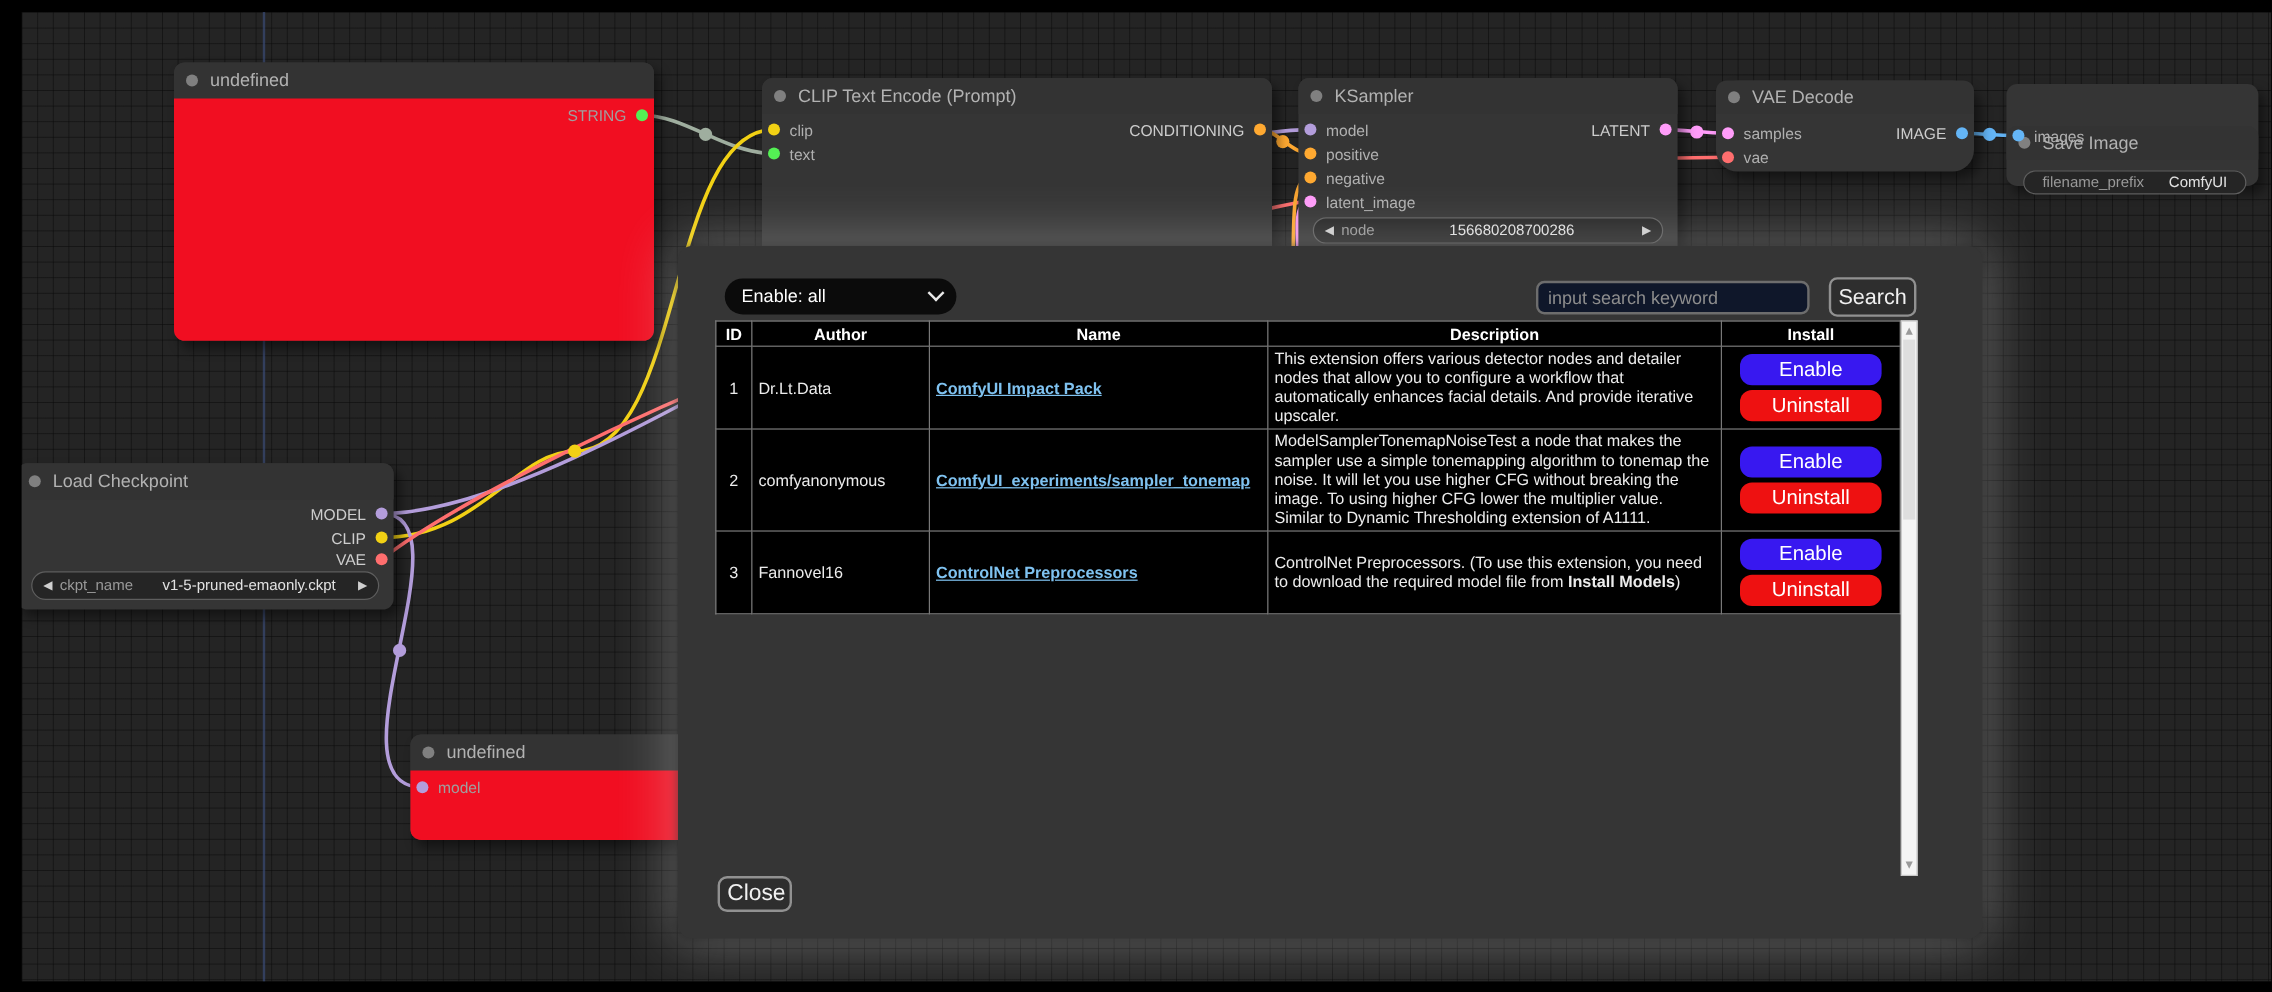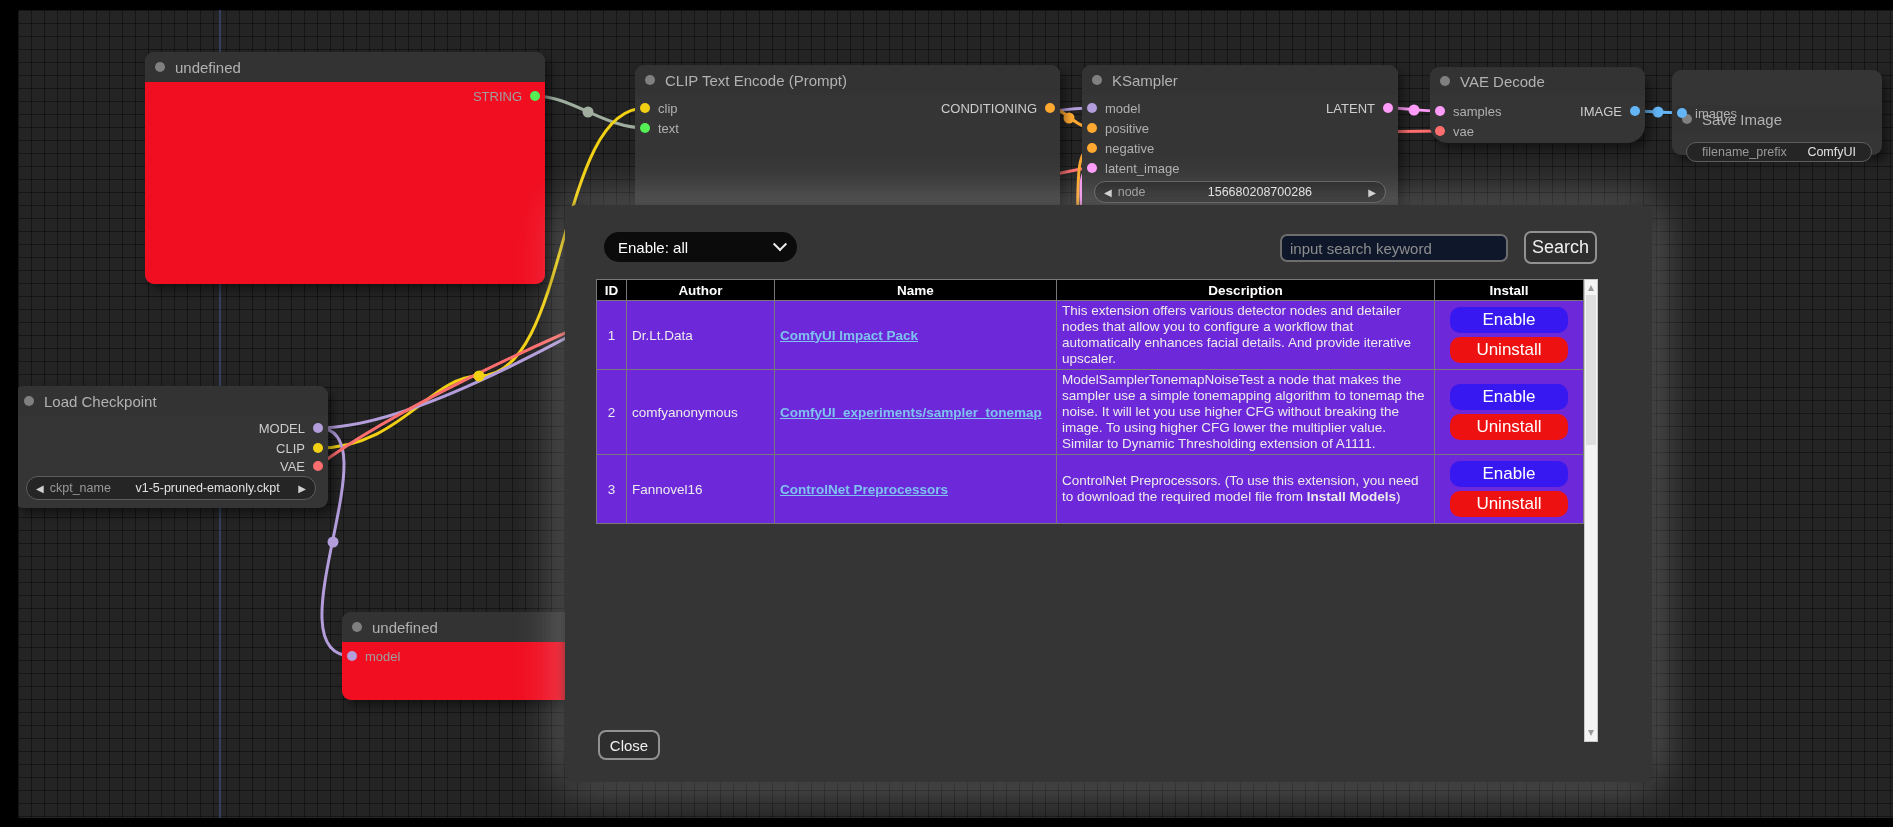--- a/index.html
+++ b/index.html
@@ -51,27 +51,27 @@
   .filter-select .lbl{flex:1;}
   .chev{width:8px;height:8px;border-right:2.5px solid #e9e9e9;border-bottom:2.5px solid #e9e9e9;
         transform:rotate(45deg) translate(-2px,-2px);flex:none;}
   .search-input{position:absolute;left:715px;top:29px;width:228px;height:28px;background:#0f172a;
         border:2px solid #6d6d6d;border-radius:7px;color:#ddd;font-size:15px;padding:0 8px;
         box-sizing:border-box;font-family:"Liberation Sans",sans-serif;}
   .search-input::placeholder{color:#8d8d8d;}
   .btn{background:#2e2e2e;border:2px solid #919191;border-radius:7px;color:#f0f0f0;
         font-family:"Liberation Sans",sans-serif;cursor:pointer;}
   .search-btn{position:absolute;left:959px;top:26px;width:73px;height:33px;font-size:18px;}
-  .close-btn{position:absolute;left:33px;top:525px;width:62px;height:30px;font-size:15px;border-radius:8px;text-align:center;}
-
-  .table-wrap{position:absolute;left:31px;top:74px;width:1002px;height:463px;}
+  .close-btn{position:absolute;left:33px;top:525px;width:62px;height:30px;font-size:19px;border-radius:8px;text-align:center;}
+
+  .table-wrap{position:absolute;left:31px;top:62px;width:1002px;height:463px;}
   table.ext{border-collapse:collapse;width:987px;table-layout:fixed;}
   table.ext th{background:#000;color:#fff;font-size:13.5px;font-weight:bold;height:20px;
         border:1px solid #787878;padding:0 2px;}
-  table.ext td{background:#6d28d9;border:1px solid #787878;color:#ececec;font-size:13.5px;
+  table.ext td{background:#000000;border:1px solid #787878;color:#ececec;font-size:13.5px;
         vertical-align:middle;padding:2px 5px;}
   td.c-id{text-align:center;color:#e0e0e0;font-size:14px;}
   td.c-author{font-size:14px;color:#e0e0e0;}
   td.c-name a{color:var(--c-link,#7fc2f0);font-weight:bold;text-decoration:underline;
         white-space:nowrap;font-size:13.5px;}
   td.c-desc{line-height:16px;vertical-align:middle;padding:4px 5px;}
   td.c-install{text-align:center;padding:4px 0;}
   .act-btn{display:block;width:118px;height:26px;margin:4px auto;border:none;border-radius:10px;
         color:#fff;font-size:17px;font-family:"Liberation Sans",sans-serif;cursor:pointer;line-height:24px;}
   .act-btn.enable{background:var(--c-enable,#3818f0);}

